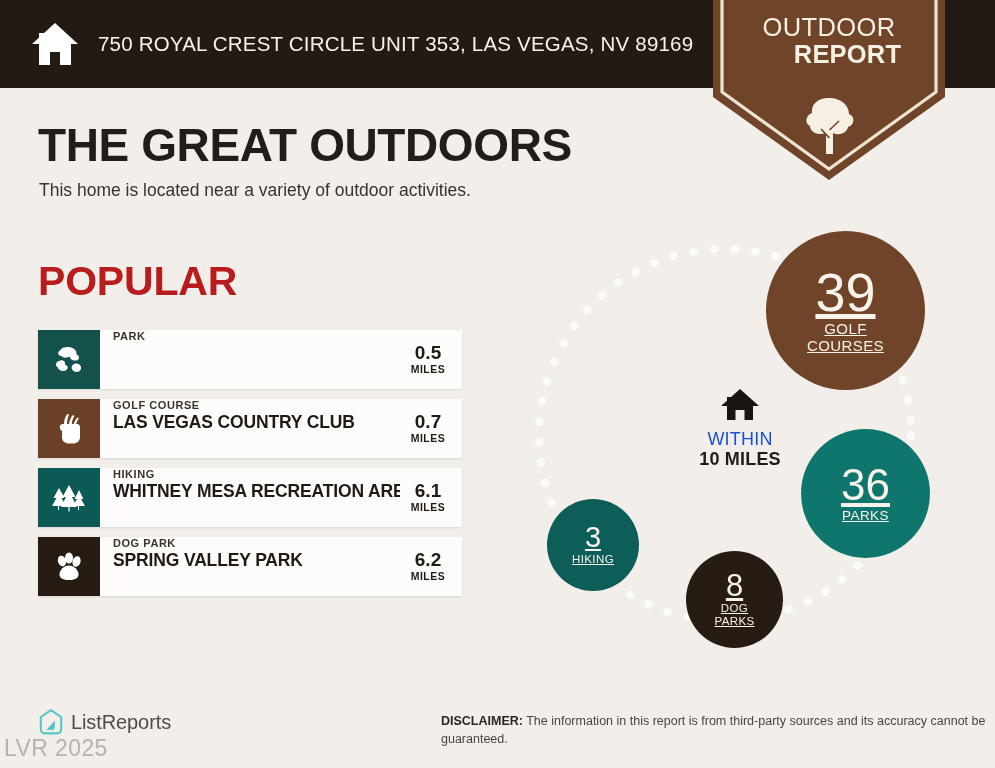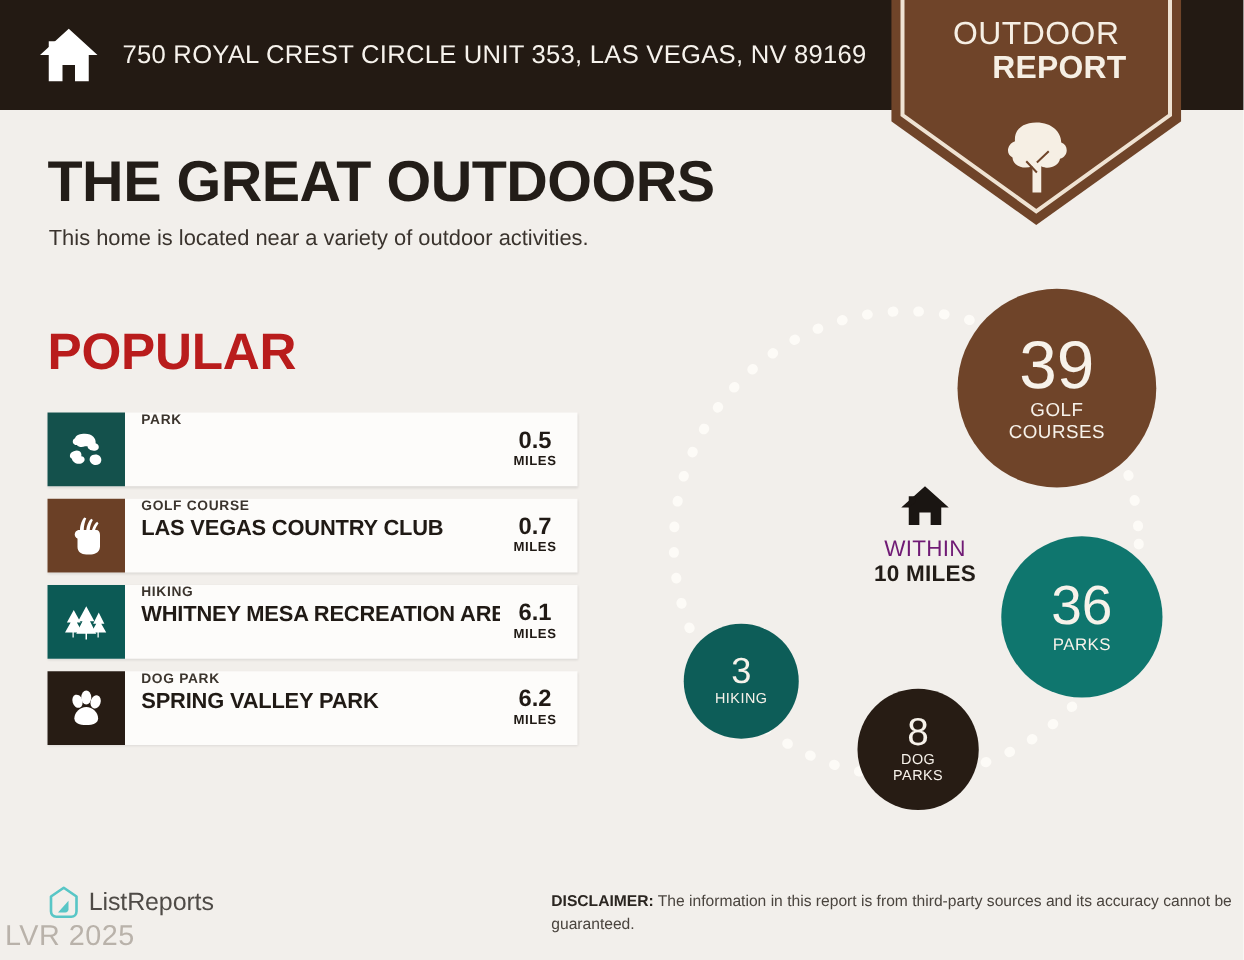--- a/index.html
+++ b/index.html
@@ -163,20 +163,21 @@
   .bubble {
     position: absolute;
     border-radius: 50%;
     display: flex;
     flex-direction: column;
     align-items: center;
     justify-content: center;
     color: #f7f2ea;
     text-align: center;
     line-height: 1;
+    text-decoration: underline;
   }
   .bubble .num { font-weight: 400; line-height: 0.95; }
   .bubble .lbl { font-weight: 400; letter-spacing: 0.4px; line-height: 1.12; }
 
   #bubble-golf { left: 246px; top: 6px; width: 159px; height: 159px; background: #6f4429; }
   #bubble-golf .num { font-size: 54px; margin-bottom: 3px; }
   #bubble-golf .lbl { font-size: 15px; }
 
   #bubble-parks { left: 281px; top: 204px; width: 129px; height: 129px; background: #0f766e; }
   #bubble-parks .num { font-size: 44px; margin-bottom: 2px; }
@@ -190,21 +191,21 @@
   #bubble-hiking .num { font-size: 29px; margin-bottom: 2px; }
   #bubble-hiking .lbl { font-size: 11.5px; }
 
   #center-group {
     position: absolute;
     left: 140px; top: 163px;
     width: 160px;
     text-align: center;
   }
   #center-home-icon { display: block; margin: 0 auto 7px; }
-  #center-line1 { font-size: 18px; color: #701a75; letter-spacing: 0.2px; line-height: 1.12; }
+  #center-line1 { font-size: 18px; color: #1d4ed8; letter-spacing: 0.2px; line-height: 1.12; }
   #center-line2 { font-size: 18px; font-weight: 700; color: #221c17; letter-spacing: 0.2px; line-height: 1.12; }
 
   
   #footer-logo {
     position: absolute;
     left: 38px; top: 708px;
     display: flex;
     align-items: center;
     gap: 7px;
   }

